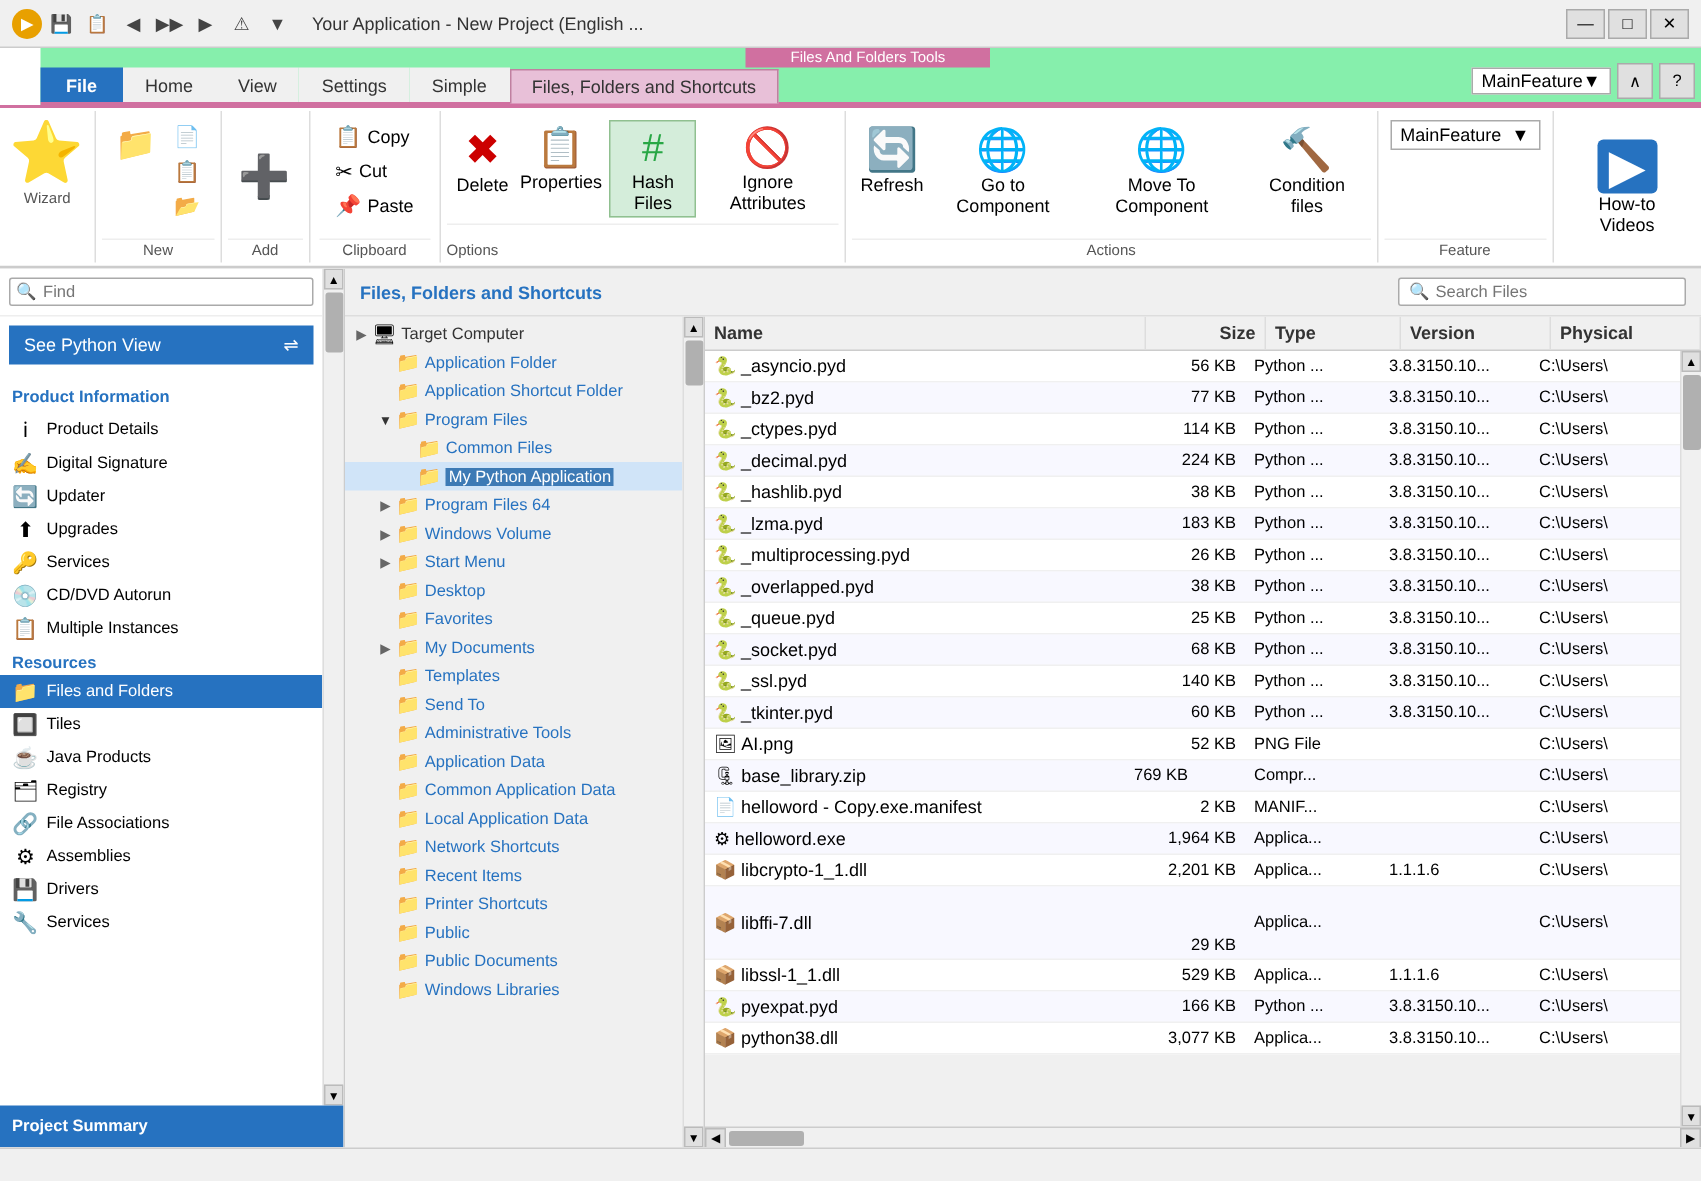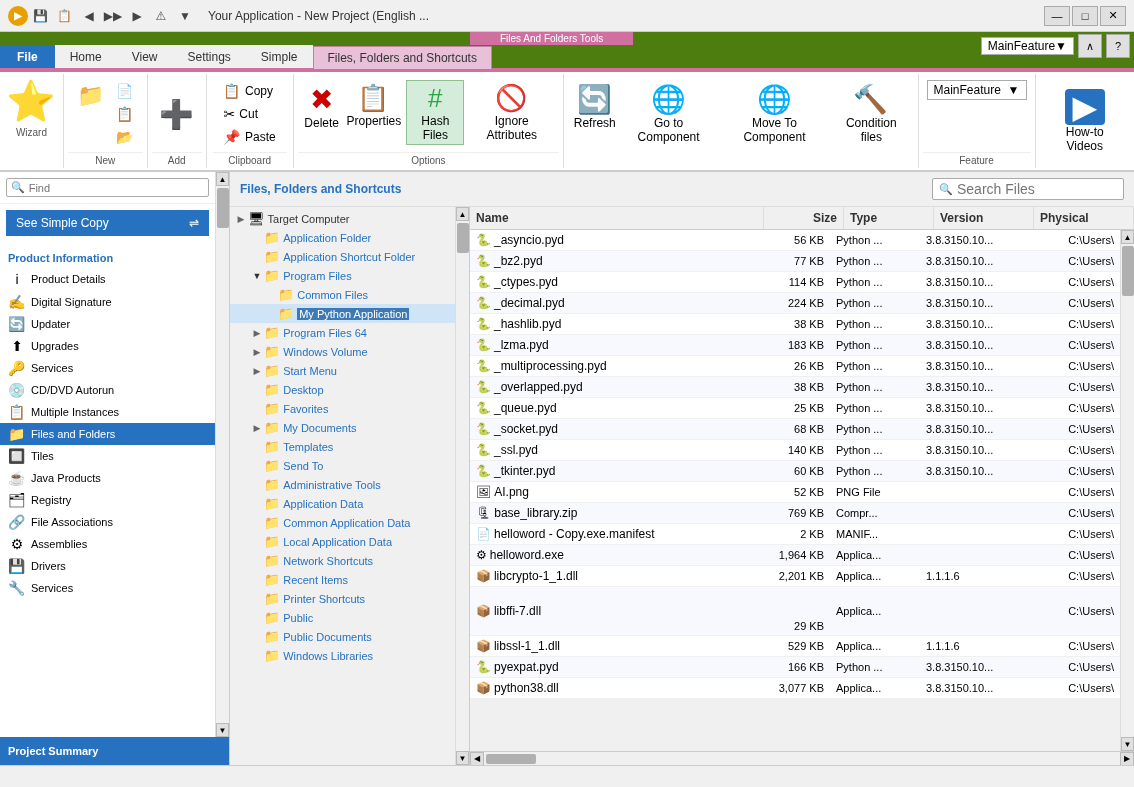--- a/index.html
+++ b/index.html
@@ -73,21 +73,21 @@
     .col-physical { width: 100px; }
 
     .file-list-body { flex: 1; overflow-y: auto; }
     .file-row { display: flex; align-items: center; border-bottom: 1px solid #f0f0f0; padding: 1px 0; cursor: pointer; }
     .file-row:nth-child(even) { background: #f8f8ff; }
     .file-cell { padding: 2px 6px; font-size: 11px; overflow: hidden; text-overflow: ellipsis; white-space: nowrap; }
     .file-cell.name { display: flex; align-items: center; gap: 3px; flex: 1; min-width: 200px; }
     .file-cell.size { width: 80px; text-align: right; justify-content: flex-end; }
     .file-cell.type { width: 90px; }
     .file-cell.version { width: 100px; }
-    .file-cell.physical { width: 100px; text-align: right; }
+    .file-cell.physical { width: 100px; }
     .file-icon { font-size: 12px; }
 
     
     ::-webkit-scrollbar { width: 8px; height: 8px; }
     ::-webkit-scrollbar-track { background: #f0f0f0; }
     ::-webkit-scrollbar-thumb { background: #b0b0b0; border-radius: 4px; }
 
     
     .hscroll-bar { height: 14px; background: #f0f0f0; border-top: 1px solid #ccc; display: flex; align-items: center; }
     .hscroll-arrow { width: 14px; height: 14px; background: #e0e0e0; border: 1px solid #bbb; display: flex; align-items: center; justify-content: center; font-size: 8px; cursor: pointer; }
@@ -112,21 +112,21 @@
     <span style="margin-left:8px; font-size:12px; color:#333;">Your Application - New Project (English ...</span>
   </div>
   <div class="title-bar-controls">
     <button class="title-btn">—</button>
     <button class="title-btn">□</button>
     <button class="title-btn close">✕</button>
   </div>
 </div>
 
 <div class="ribbon">
-  <div style="display:flex; align-items:flex-start; background:#4d7c0f; border-bottom: 2px solid #d070a0;">
+  <div style="display:flex; align-items:flex-end; background:#86efac; border-bottom: 2px solid #d070a0; margin-left: 27px;">
 
     <div style="display:flex; flex-direction:column; align-items:flex-start;">
       <div style="background:#d070a0; color:white; font-size:10px; padding:1px 30px; margin-left:470px;">Files And Folders Tools</div>
       <div style="display:flex; align-items:flex-end;">
         <div class="ribbon-tab file-tab">File</div>
         <div class="ribbon-tab">Home</div>
         <div class="ribbon-tab">View</div>
         <div class="ribbon-tab">Settings</div>
         <div class="ribbon-tab">Simple</div>
         <div class="ribbon-tab active" style="background:#e8c0d8; border-color:#c080a0; color:#333;">Files, Folders and Shortcuts</div>
@@ -208,21 +208,21 @@
         </button>
         <button style="display:flex; flex-direction:column; align-items:center; border:1px solid transparent; background:none; cursor:pointer; padding:2px; min-width:40px; font-size:10px; background:#d4edda; border:1px solid #90c090;">
           <span style="font-size:26px; color:#28a745;">#</span>
           <span>Hash Files</span>
         </button>
         <button style="display:flex; flex-direction:column; align-items:center; border:1px solid transparent; background:none; cursor:pointer; padding:2px; min-width:44px; font-size:10px;">
           <span style="font-size:26px; color:#2672c0;">🚫</span>
           <span>Ignore Attributes</span>
         </button>
       </div>
-      <div style="font-size:10px; color:#555; text-align:center; border-top:1px solid #eee; padding-top:2px;">Options</div>
+      <div style="font-size:10px; color:#555; border-top:1px solid #eee; padding-top:12px;">Options</div>
     </div>
 
     <div style="display:flex; flex-direction:column; align-items:stretch; padding:2px 4px; border-right:1px solid #ddd;">
       <div style="display:flex; gap:4px; flex:1; align-items:flex-start; padding:4px;">
         <button style="display:flex; flex-direction:column; align-items:center; border:1px solid transparent; background:none; cursor:pointer; padding:2px; min-width:44px; font-size:10px;">
           <span style="font-size:28px; color:#555;">🔄</span>
           <span>Refresh</span>
         </button>
         <button style="display:flex; flex-direction:column; align-items:center; border:1px solid transparent; background:none; cursor:pointer; padding:2px; min-width:44px; font-size:10px;">
           <span style="font-size:28px; color:#555;">🌐</span>
@@ -230,20 +230,21 @@
         </button>
         <button style="display:flex; flex-direction:column; align-items:center; border:1px solid transparent; background:none; cursor:pointer; padding:2px; min-width:44px; font-size:10px;">
           <span style="font-size:28px; color:#555;">🌐</span>
           <span>Move To Component</span>
         </button>
         <button style="display:flex; flex-direction:column; align-items:center; border:1px solid transparent; background:none; cursor:pointer; padding:2px; min-width:44px; font-size:10px;">
           <span style="font-size:28px; color:#555;">🔨</span>
           <span>Condition files</span>
         </button>
       </div>
+      <div style="font-size:10px; color:#555; text-align:center; border-top:1px solid #eee; padding-top:2px;">Actions</div>
     </div>
 
     <div style="display:flex; flex-direction:column; align-items:stretch; padding:2px 4px; border-right:1px solid #ddd;">
       <div style="display:flex; flex-direction:column; flex:1; padding:4px; gap:4px;">
         <div style="border:1px solid #aaa; background:white; padding:2px 6px; font-size:11px; min-width:100px; display:flex; align-items:center; justify-content:space-between; cursor:pointer;">
           <span>MainFeature</span>
           <span>▼</span>
         </div>
       </div>
       <div style="font-size:10px; color:#555; text-align:center; border-top:1px solid #eee; padding-top:2px;">Feature</div>
@@ -267,21 +268,21 @@
     <div style="display:flex; flex:1; overflow:hidden; flex-direction:row;">
       <div style="flex:1; display:flex; flex-direction:column; overflow:hidden;">
         <div class="sidebar-search">
           <div class="search-box">
             <span style="font-size:11px; color:#888; margin-right:4px;">🔍</span>
             <input type="text" style="border: none; outline: none; font-size: 11px; flex: 1 1 0%;" placeholder="Find">
           </div>
         </div>
 
         <button class="sidebar-view-btn">
-          <span>See Simple Copy</span>
+          <span>See Python View</span>
           <span>⇌</span>
         </button>
 
         <div class="sidebar-nav">
           <div class="nav-section-title">Product Information</div>
           <div class="nav-item">
             <span class="nav-icon">ℹ</span>
             <span class="nav-label">Product Details</span>
           </div>
           <div class="nav-item">
@@ -302,20 +303,21 @@
           </div>
           <div class="nav-item">
             <span class="nav-icon">💿</span>
             <span class="nav-label">CD/DVD Autorun</span>
           </div>
           <div class="nav-item">
             <span class="nav-icon">📋</span>
             <span class="nav-label">Multiple Instances</span>
           </div>
 
+          <div class="nav-section-title">Resources</div>
           <div class="nav-item active">
             <span class="nav-icon">📁</span>
             <span class="nav-label">Files and Folders</span>
           </div>
           <div class="nav-item">
             <span class="nav-icon">🔲</span>
             <span class="nav-label">Tiles</span>
           </div>
           <div class="nav-item">
             <span class="nav-icon">☕</span>
@@ -355,21 +357,21 @@
 
     <div class="sidebar-bottom">Project Summary</div>
   </div>
 
   <div class="content-area">
 
     <div class="content-header">
       <span>Files, Folders and Shortcuts</span>
       <div class="content-search">
         <span style="font-size:11px; color:#888; margin-right:4px;">🔍</span>
-        <input type="text" style="border: none; outline: none; font-size: 14px; width: 160px;" placeholder="Search Files">
+        <input type="text" style="border: none; outline: none; font-size: 11px; width: 160px;" placeholder="Search Files">
       </div>
     </div>
 
     <div class="split-pane">
 
       <div class="folder-tree">
         <div style="display:flex; flex:1; overflow:hidden;">
           <div class="folder-tree-body" style="flex:1;">
 
             <div class="tree-item" style="padding-left:4px;">
@@ -655,21 +657,21 @@
       <div class="file-cell size" style="text-align:right;">52 KB</div>
       <div class="file-cell type">PNG File</div>
       <div class="file-cell version"></div>
       <div class="file-cell physical">C:\Users\</div>
     </div>
               <div class="file-row" style="background: rgb(248, 248, 255);">
       <div class="file-cell name">
         <span class="file-icon">🗜</span>
         <span>base_library.zip</span>
       </div>
-      <div class="file-cell size" style="text-align:right;">769 KB</div>
+      <div class="file-cell size" style="text-align:left;">769 KB</div>
       <div class="file-cell type">Compr...</div>
       <div class="file-cell version"></div>
       <div class="file-cell physical">C:\Users\</div>
     </div>
               <div class="file-row" style="background: white;">
       <div class="file-cell name">
         <span class="file-icon">📄</span>
         <span>helloword - Copy.exe.manifest</span>
       </div>
       <div class="file-cell size" style="text-align:right;">2 KB</div>

